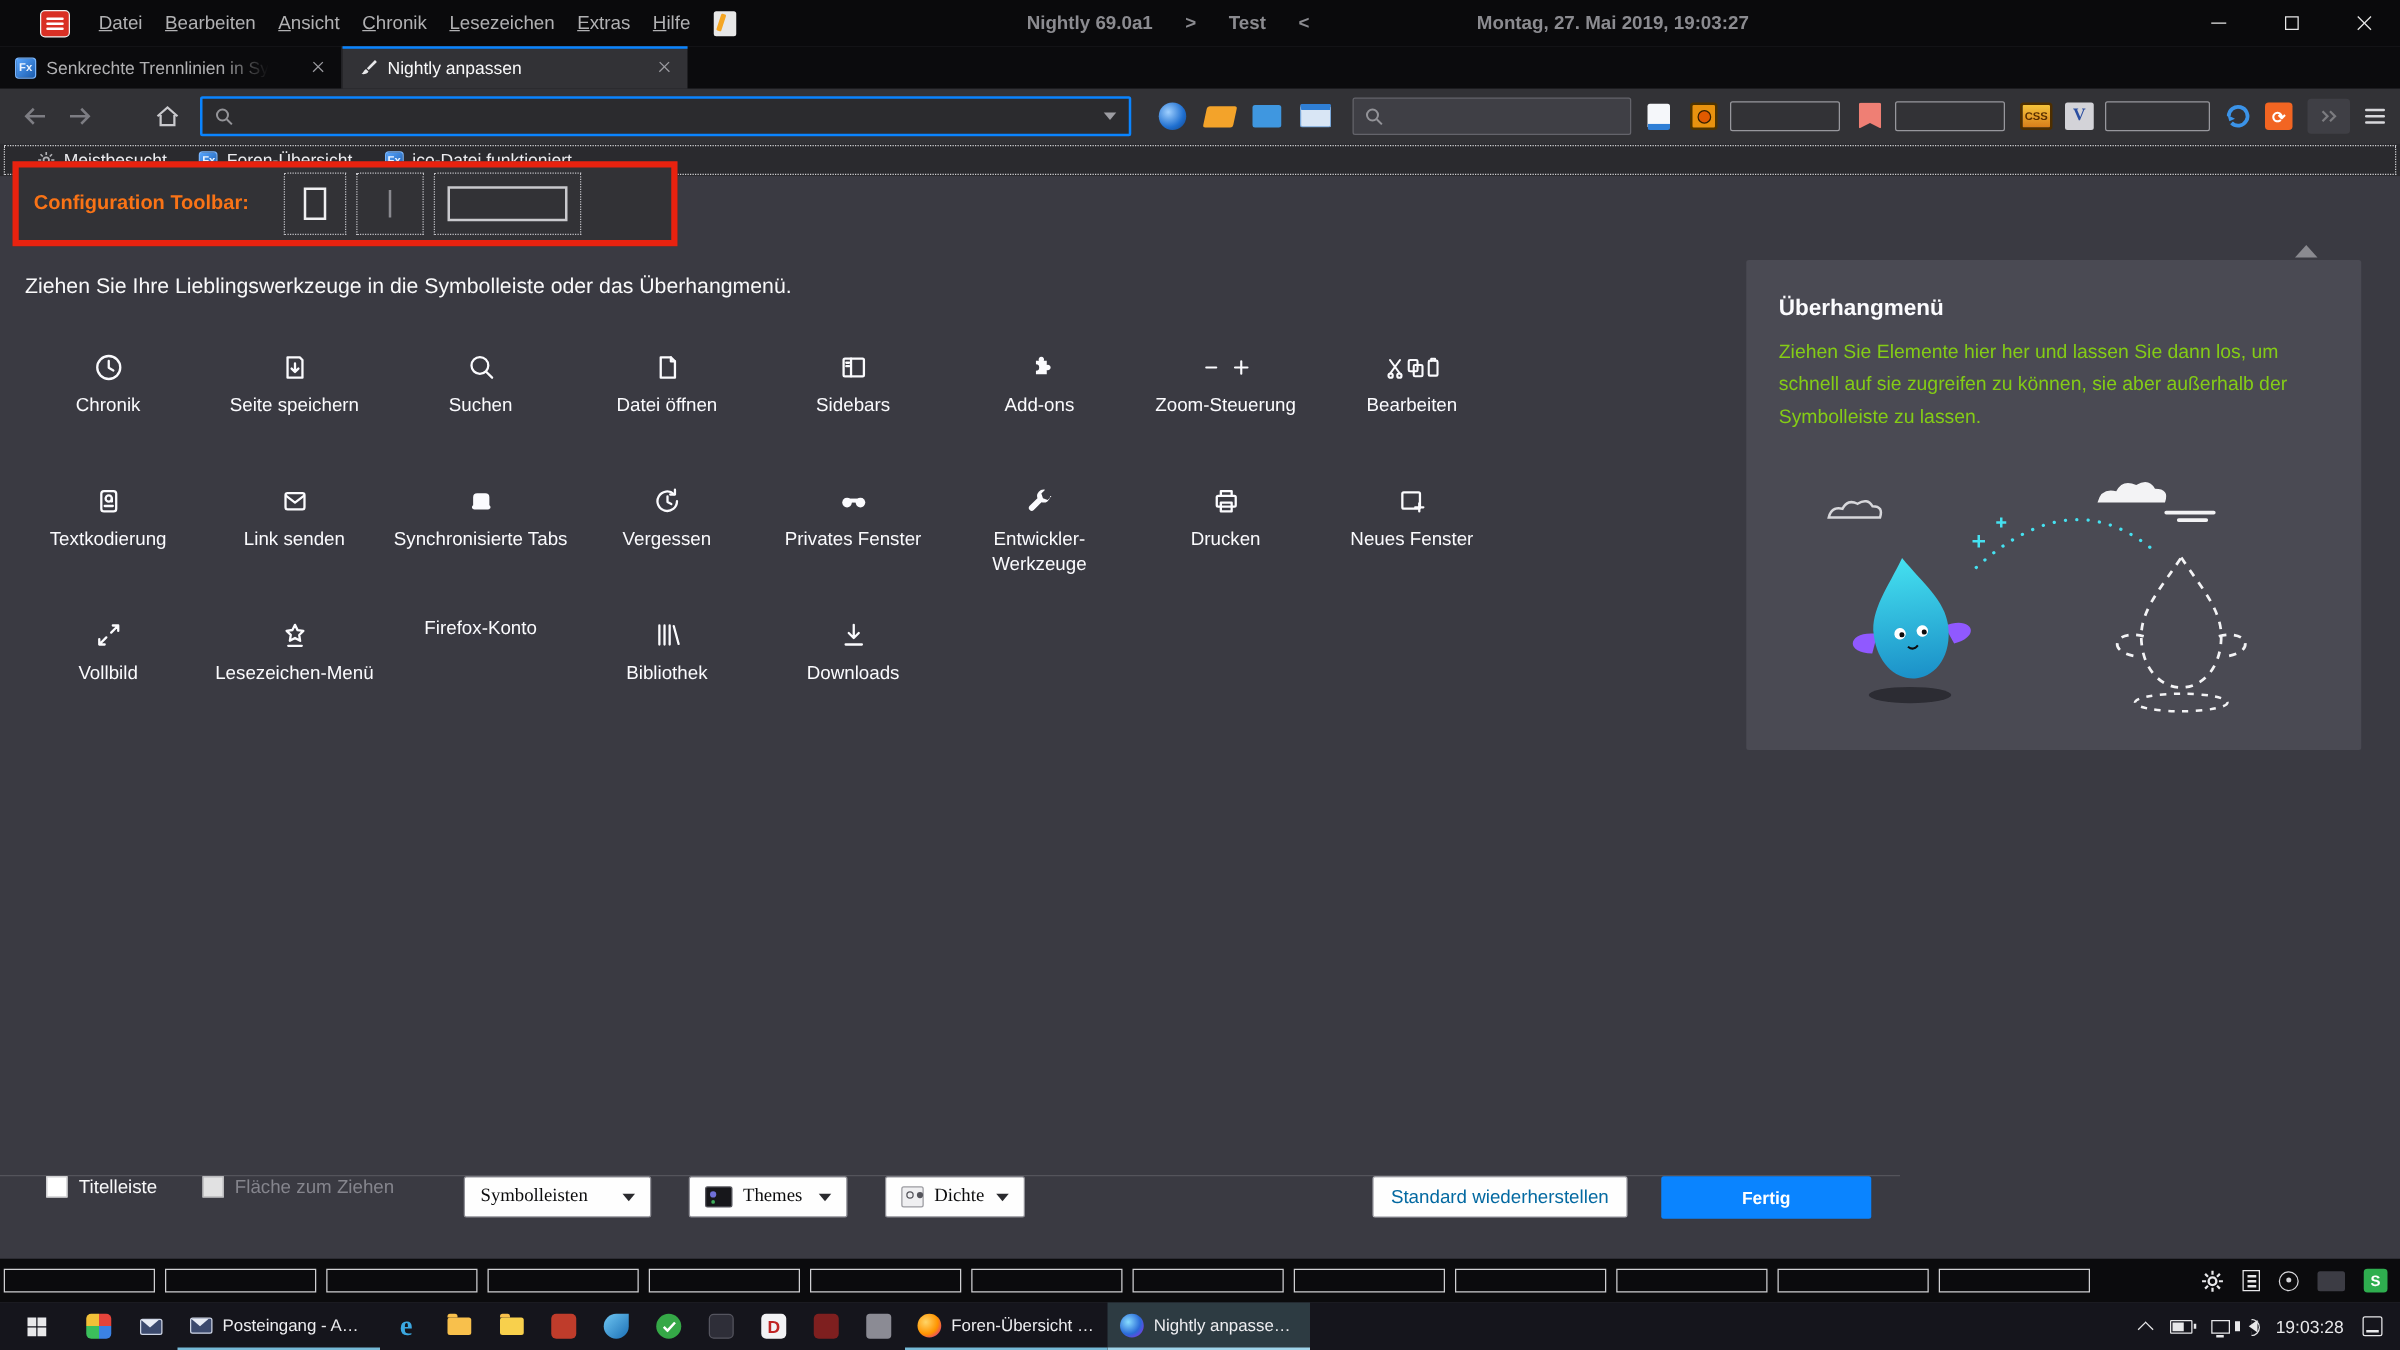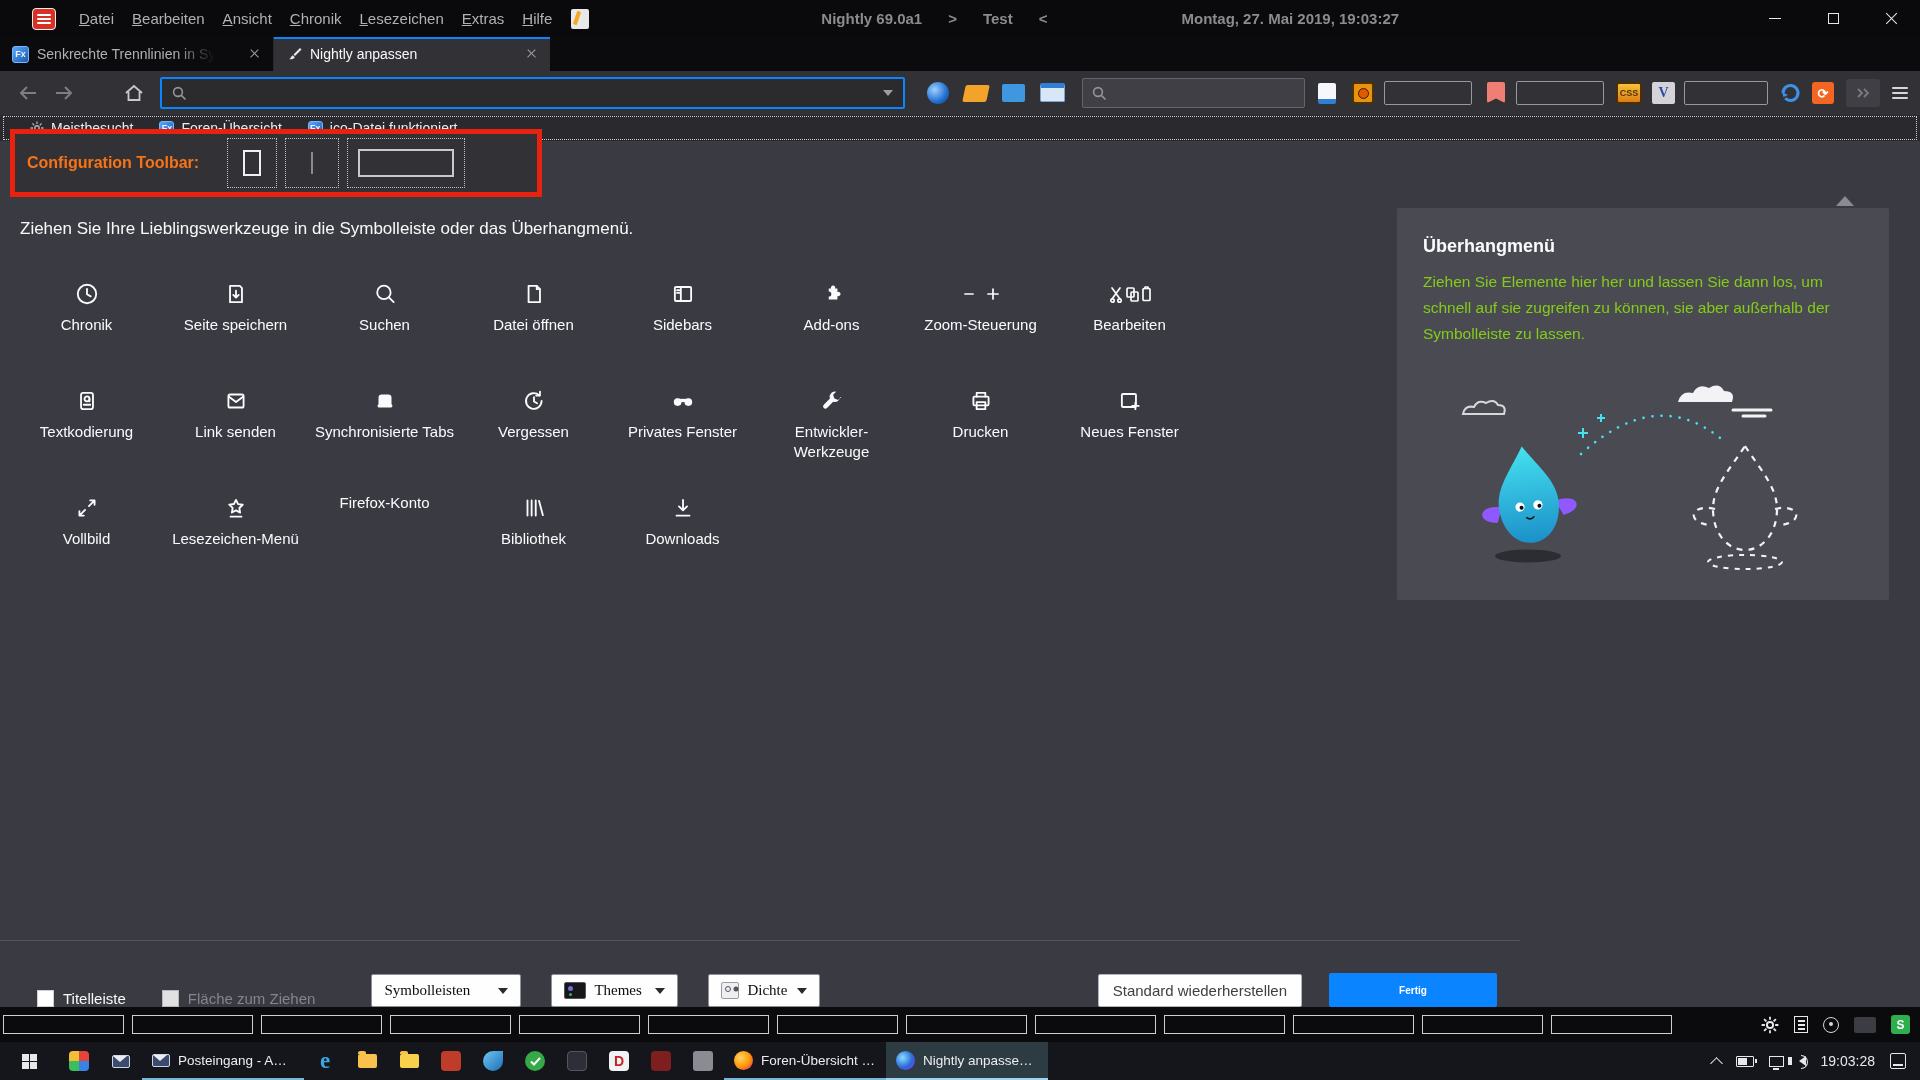--- a/index.html
+++ b/index.html
@@ -97,37 +97,37 @@
   #ovf-anchor { position:absolute; left:1836px; top:196px; width:0; height:0;
     border-left:9px solid transparent; border-right:9px solid transparent; border-bottom:10px solid #8a8a90; }
   #ovfpanel { position:absolute; left:1397px; top:208px; width:492px; height:392px; background:#4a4a53;
     border-radius:2px; padding:28px 26px; }
   #ovfpanel h2 { color:#fbfbfe; font-size:18px; font-weight:bold; }
   #ovfpanel p { color:#84cc16; font-size:15.5px; line-height:26px; margin-top:12px; }
   #ovf-illu { position:absolute; left:36px; top:168px; }
 
   
   #footer { position:absolute; left:0; top:940px; width:1520px; height:67px; background:#3a3a42;
-    border-top:1px solid #54545b; display:flex; align-items:flex-end; padding:0 23px 0 37px; }
+    border-top:1px solid #54545b; display:flex; align-items:flex-start; padding:0 23px 0 37px; }
   .chk { width:17px; height:17px; background:#fff; border:1px solid #cfcfd2; flex:0 0 auto; }
   .chklab { color:#f9f9fa; font-size:15px; margin-left:9px; }
   .chklab.dim { color:#85858d; }
   .chkgroup { display:flex; align-items:center; }
   .dropbtn { height:33px; background:#fefefe; border:1px solid #8f8f96; border-radius:2px;
     display:flex; align-items:center; padding:0 12px; color:#0c0c0d; font-size:15px; }
   .dropbtn .dlabel { margin:0 10px 0 0;font-family:Liberation Serif, serif; }
   .dropbtn .dchev { width:0; height:0; border-left:5px solid transparent; border-right:5px solid transparent; border-top:6px solid #2a2a2e; }
   .mini-theme { width:22px; height:17px; background:#17171b; border:1px solid #55555c; border-radius:2px; margin-right:8px; position:relative; }
   .mini-theme::after { content:""; position:absolute; left:3px; top:3px; width:5px; height:5px; border-radius:50%; background:#6f6fd8; box-shadow:0 6px 0 -1px #3fae5a; }
   .mini-density { width:22px; height:17px; background:#efeff1; border:1px solid #9a9aa0; border-radius:2px; margin-right:8px; position:relative; }
   .mini-density::after { content:""; position:absolute; left:3px; top:3px; width:4px; height:4px; border-radius:50%; border:1px solid #55555c; box-shadow:8px 0 0 -0.5px #55555c; }
   .btn-restore { height:33px; background:#fefefe; border:1px solid #b4b4ba; border-radius:2px;
-    color:#404040; font-size:15px; display:flex; align-items:center; padding:0 14px; }
+    color:#0369a1; font-size:15px; display:flex; align-items:center; padding:0 14px; }
   .btn-done { width:168px; height:34px; background:var(--done-blue); border-radius:2px; color:#fff;
-    font-size:10px; font-weight:bold; display:flex; align-items:center; justify-content:center; }
+    font-size:14px; font-weight:bold; display:flex; align-items:center; justify-content:center; }
 
   
   #statusrow { position:absolute; left:0; top:1007px; width:1920px; height:35px; background:#0b0b0d;
     display:flex; align-items:center; padding-left:3px; }
   .sbox { width:121px; height:19px; border:1px solid #cfcfd2; margin-right:8px; flex:0 0 auto; }
   #statusicons { margin-left:auto; margin-right:10px; display:flex; align-items:center; gap:15px; }
   .pages-ico { position:relative; width:14px; height:17px; border:1.5px solid #e8e8ea; background:#0b0b0d; }
   .pages-ico::before { content:""; position:absolute; left:3px; top:3px; width:7px; height:1.5px; background:#e8e8ea; box-shadow:0 4px 0 #e8e8ea, 0 8px 0 #e8e8ea; }
   .badge-circle { width:16px; height:16px; border:1.5px solid #d7d7db; border-radius:50%; position:relative; }
   .badge-circle::after { content:""; position:absolute; left:4.5px; top:4.5px; width:4px; height:4px; background:#d7d7db; border-radius:50%; }

